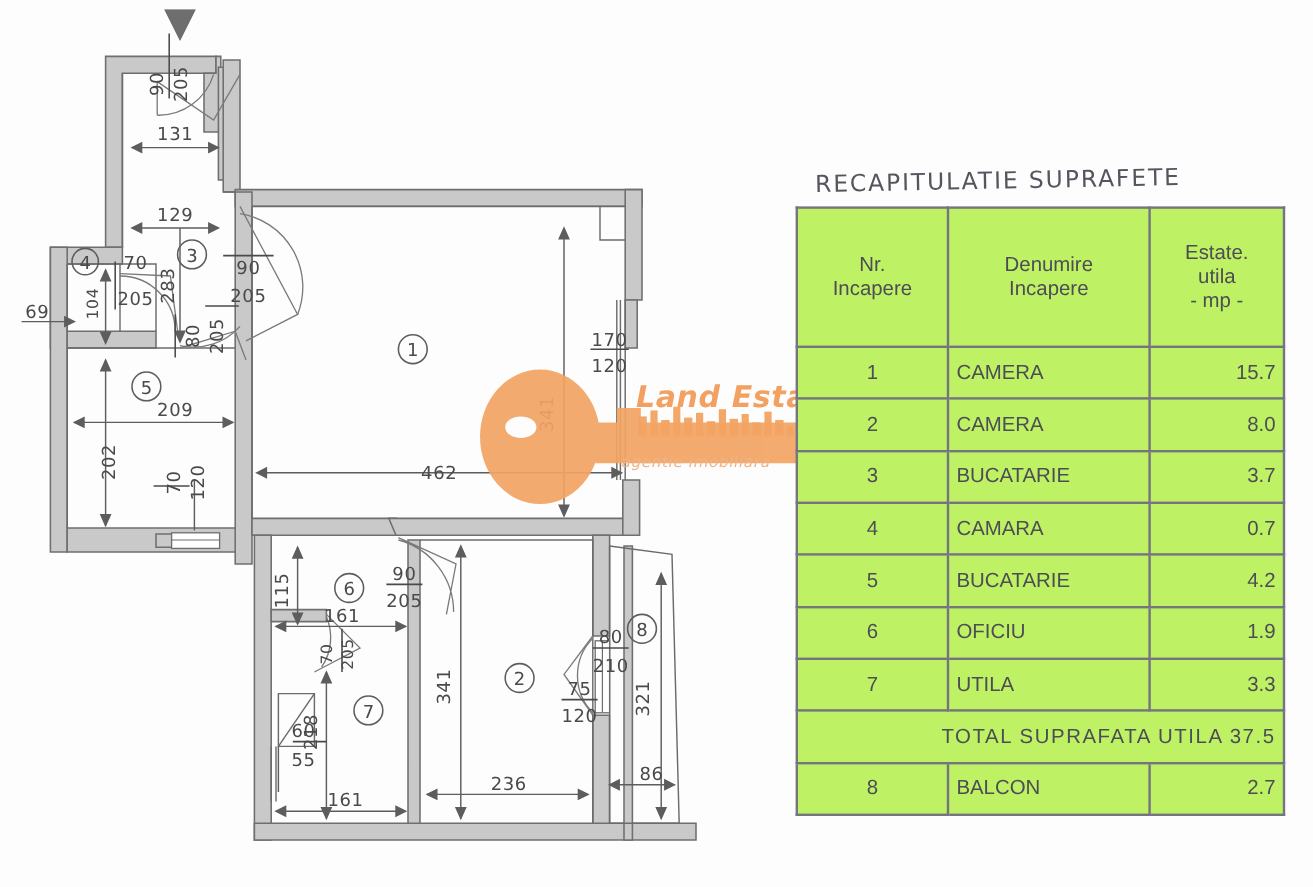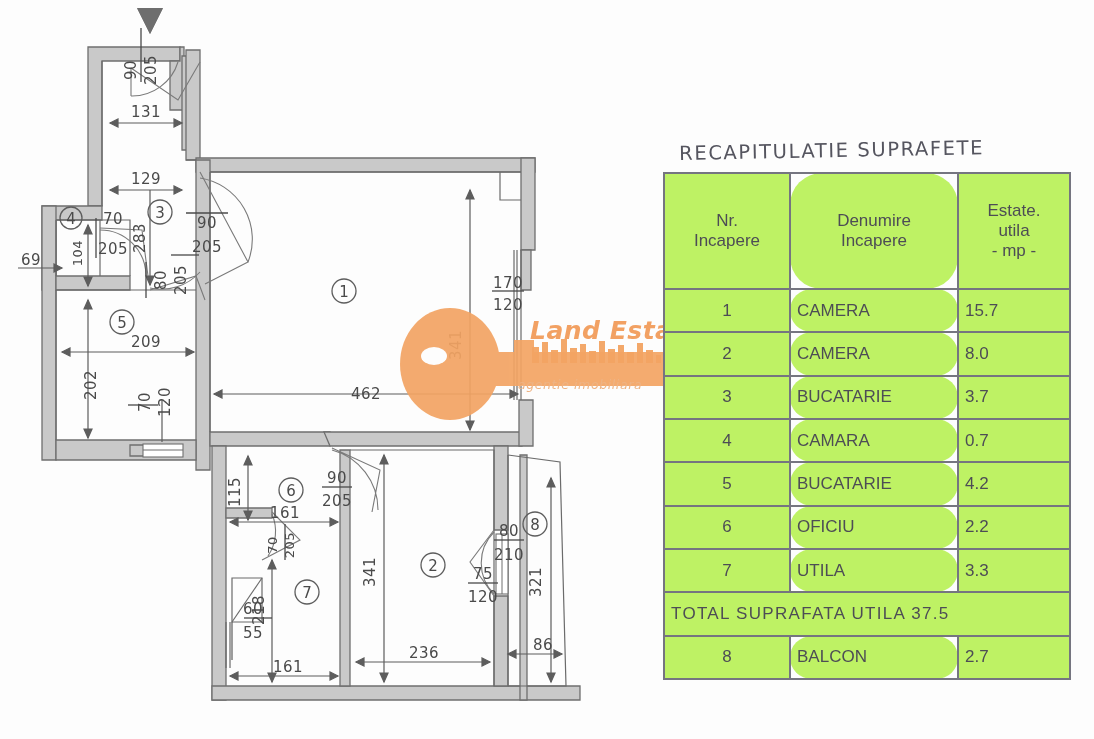--- a/index.html
+++ b/index.html
@@ -83,30 +83,30 @@
   }
   table.recap td {
     border: 2.2px solid #757580;
     font-family: Liberation Sans, sans-serif;
     color: #4d4d55;
     font-size: 17px;
     padding: 1px 6px;
     background: #bef264;
   }
   td.c-nr { width: 112px; text-align: center; }
-  td.c-name { width: 154px; text-align: left; padding-left: 12px; border-radius: 32px; }
-  td.c-area { width: 98px; text-align: left; padding-right: 12px; }
+  td.c-name { width: 154px; text-align: left; padding-left: 12px; }
+  td.c-area { width: 98px; text-align: right; padding-right: 12px; }
   td.head {
     text-align: center;
     font-size: 16px;
     line-height: 1.18;
     padding: 6px 2px;
   }
   td.total {
-    text-align: left;
+    text-align: right;
     font-size: 17.5px;
     letter-spacing: 1.3px;
     padding: 7px 4px;
   }
   #recap-title {
     position: absolute;
     left: 679px;
     top: 142px;
     font-family: "DejaVu Sans", sans-serif;
     font-size: 19.5px;
@@ -508,21 +508,21 @@
           <td class="c-area">0.7</td>
         </tr>
         <tr>
           <td class="c-nr">5</td>
           <td class="c-name">BUCATARIE</td>
           <td class="c-area">4.2</td>
         </tr>
         <tr>
           <td class="c-nr">6</td>
           <td class="c-name">OFICIU</td>
-          <td class="c-area">2.2</td>
+          <td class="c-area">1.9</td>
         </tr>
         <tr>
           <td class="c-nr">7</td>
           <td class="c-name">UTILA</td>
           <td class="c-area">3.3</td>
         </tr>
 
         <tr>
           <td class="total" colspan="3">TOTAL SUPRAFATA UTILA 37.5</td>
         </tr>

